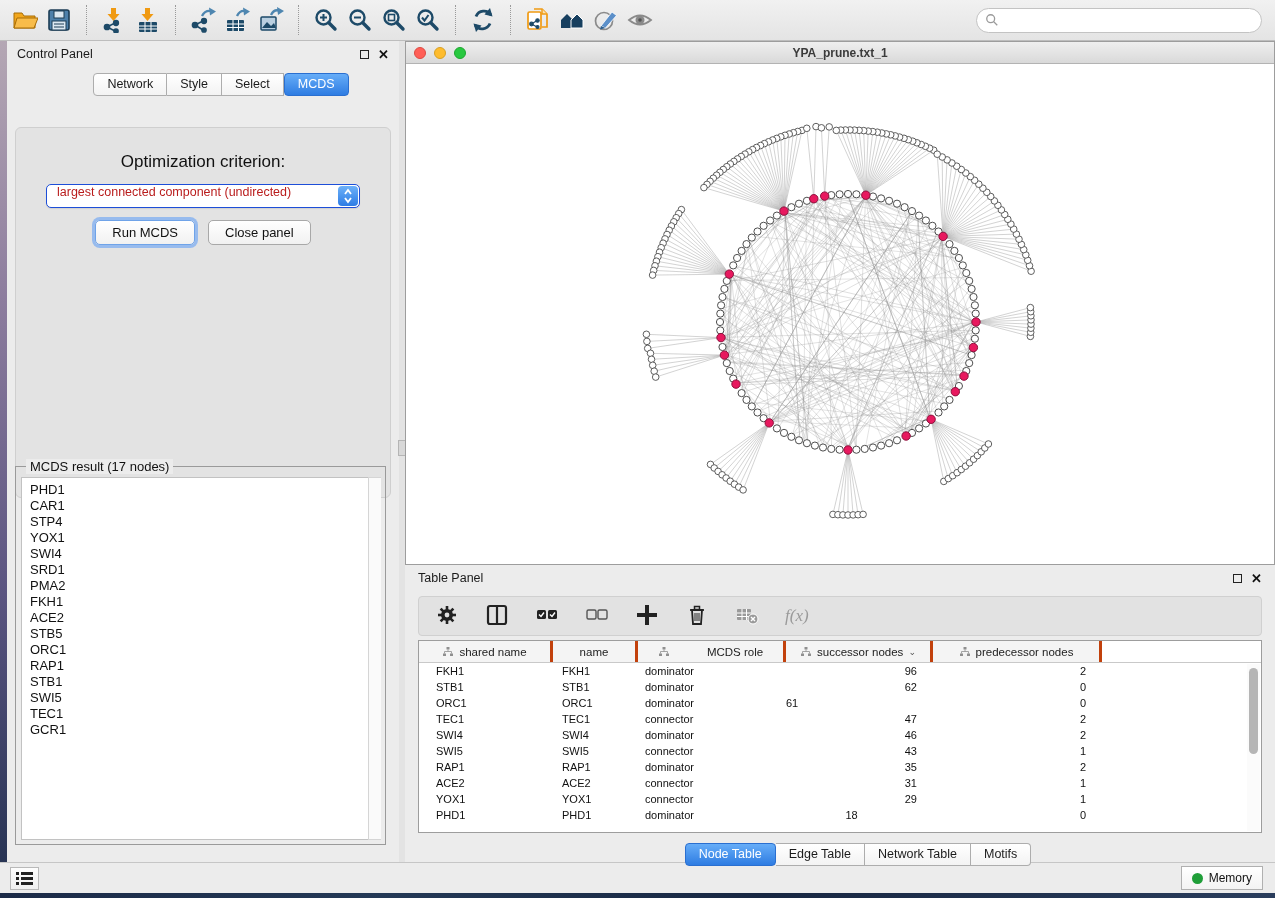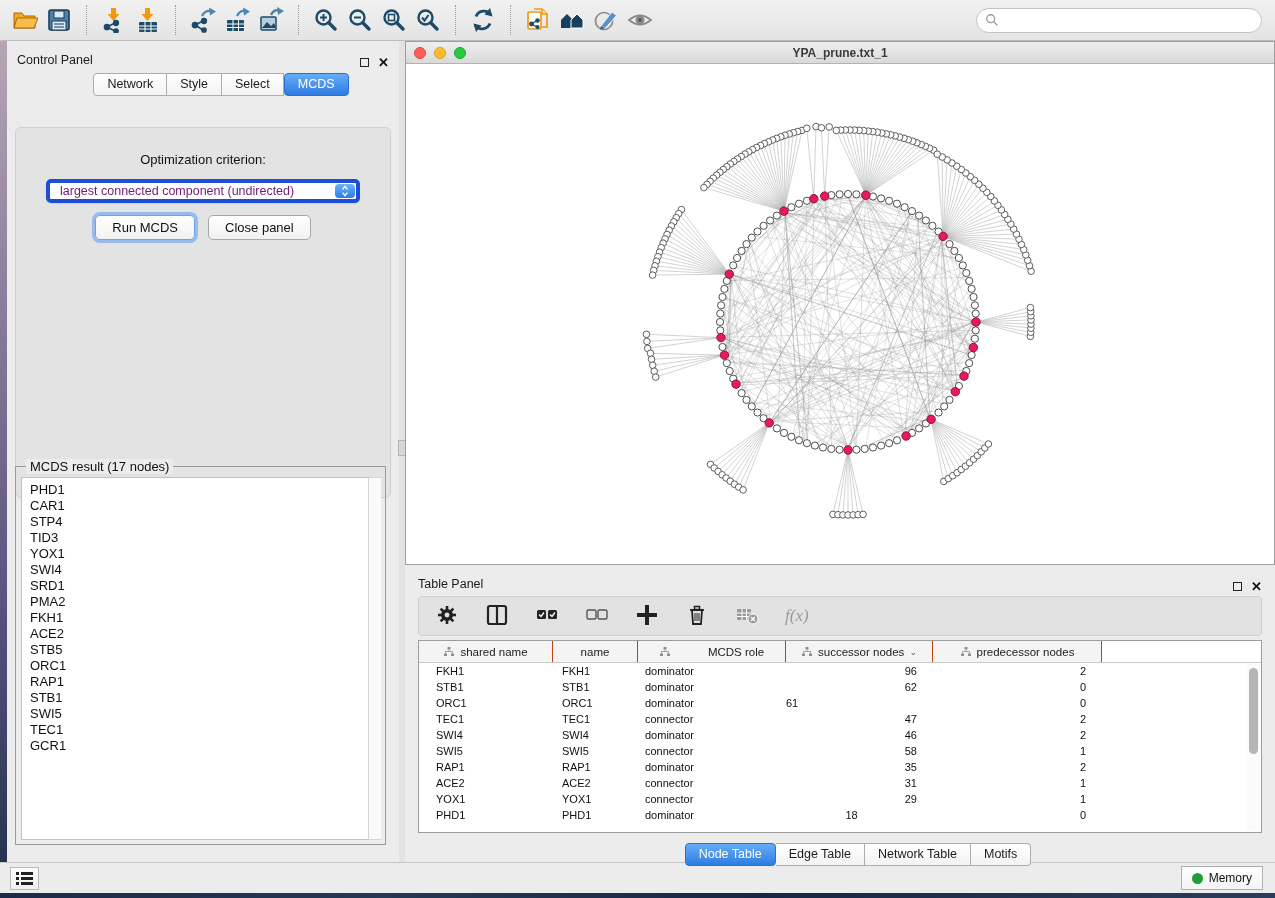--- a/index.html
+++ b/index.html
@@ -20,40 +20,40 @@
   .tbicon { width:34px; height:30px; display:flex; align-items:center; justify-content:center; cursor:pointer; }
   .tbicon svg { width:26px; height:26px; }
   .tbsep { width:1px; height:30px; border-left:1px dotted #9a9a9a; margin:0 10px; }
   .searchbox { margin-left:auto; margin-right:13px; width:286px; height:25px;
     background:#fff; border:1px solid #c3c3c3; border-radius:13px;
     display:flex; align-items:center; padding:0 8px; }
   .searchbox input { border:none; outline:none; flex:1; font-size:12px; background:transparent; }
 
   
   .cpanel { position:absolute; left:7px; top:41px; width:392px; bottom:36px; background:#ececec; }
-  .panel-titlebar { height:26px; display:flex; align-items:flex-end; padding:0 10px; }
+  .panel-titlebar { height:26px; display:flex; align-items:center; padding:0 10px; }
   .panel-title { font-size:12.5px; color:#1b1b1b; }
   .panel-ctls { margin-left:auto; display:flex; align-items:center; gap:9px; }
   .float-btn { width:9px; height:9px; border:1.5px solid #222; cursor:pointer; }
   .close-btn { font-size:13px; font-weight:bold; color:#111; cursor:pointer; line-height:9px; }
 
   .seg { display:flex; justify-content:center; margin-top:6px; position:relative; z-index:2;margin-left:36px; }
   .seg .tab { font-size:12.5px; color:#1b1b1b; background:linear-gradient(#ffffff,#f3f3f3);
     border:1px solid #adadad; border-left:none; padding:3px 13px 4px; cursor:pointer; }
   .seg .tab:first-child { border-left:1px solid #adadad; border-radius:4px 0 0 4px; }
   .seg .tab:last-child { border-radius:0 4px 4px 0; }
   .seg .tab.active { background:linear-gradient(#66adf8,#2e7ce2); color:#fff;
     border:1px solid #2a6fd0; border-radius:4px; }
 
   .mcds-box { position:absolute; left:8px; right:8px; top:86px; height:371px;
     background:#e3e3e3; border:1px solid #cfcfcf; border-radius:6px; padding-top:24px; }
-  .opt-label { text-align:center; font-size:13px; color:#111; }
+  .opt-label { text-align:center; font-size:17px; color:#111; }
   .criterion { margin:12px auto 0; width:314px; height:24px; background:#fff;
-    border:4px solid #1d4ed8; border-radius:5px; display:flex; align-items:center;
-    padding-left:10px; font-size:12.5px; color:#701a75; cursor:pointer;
+    border:1px solid #1d4ed8; border-radius:5px; display:flex; align-items:flex-start;
+    padding-left:10px; font-size:12.5px; color:#b91c1c; cursor:pointer;
     box-shadow:0 1px 1px rgba(0,0,0,.08); position:relative; }
   .stepper { position:absolute; right:1px; top:1px; bottom:1px; width:20px; border-radius:4px;
     background:linear-gradient(#6db1f9,#2d7ce4); display:flex; flex-direction:column;
     align-items:center; justify-content:center; color:#fff; }
   .stepper svg { width:10px; height:18px; }
   .btnrow { display:flex; justify-content:center; gap:13px; margin-top:12px; }
   .push-btn { font-size:13px; color:#111; background:linear-gradient(#ffffff,#f1f1f1);
     border:1px solid #a8a8a8; border-radius:5px; padding:4px 16px; cursor:pointer; }
   .push-btn.focused { box-shadow:0 0 0 3px rgba(100,160,245,.6); border-color:#6fa3e8; }
 
@@ -93,21 +93,21 @@
   .ttoolbar { position:absolute; left:13px; right:13px; top:31px; height:40px;
     background:#e2e2e2; border:1px solid #d0d0d0; border-radius:4px;
     display:flex; align-items:center; padding-left:16px; gap:24px; }
   .ttoolbar .tbicon { width:26px; }
   .fx-label { font-family:"Liberation Serif", serif; font-style:italic;
     font-size:17px; color:#9a9a9a; }
   .ntable { position:absolute; left:13px; right:13px; top:75px; height:193px;
     background:#fff; border:1px solid #9d9d9d; overflow:hidden; }
   .thead { display:flex; height:22px; border-bottom:1px solid #c9c9c9; background:#f4f4f4; }
   .th { display:flex; align-items:center; justify-content:center; gap:5px;
-    border-right:1px solid #c2410c; font-size:11.5px; color:#222; cursor:pointer; }
+    border-right:3px solid #c2410c; font-size:11.5px; color:#222; cursor:pointer; }
   .th svg { width:12px; height:12px; }
   .sort-arrow { font-size:9px; color:#555; }
   .trow { display:flex; height:16px; }
   .td { font-size:11px; color:#111; line-height:16px; white-space:nowrap; overflow:hidden; }
   .tscroll { position:absolute; top:23px; bottom:1px; right:1px; width:13px; background:#fbfbfb; }
   .tscroll .thumb { position:absolute; left:2px; right:2px; top:4px; height:86px;
     background:#b5b5b5; border-radius:5px; cursor:grab; }
   .ttabs { position:absolute; left:0; right:0; top:272px; display:flex; }
 
   
@@ -323,21 +323,20 @@
         <button class="push-btn">Close panel</button>
       </div>
     </div>
 
     <div class="result-fieldset">
       <span class="result-legend">MCDS result (17 nodes)</span>
       <div class="result-list" id="result-list">
           <div class="result-item">PHD1</div>
           <div class="result-item">CAR1</div>
           <div class="result-item">STP4</div>
-          <div class="result-item">TID3</div>
           <div class="result-item">YOX1</div>
           <div class="result-item">SWI4</div>
           <div class="result-item">SRD1</div>
           <div class="result-item">PMA2</div>
           <div class="result-item">FKH1</div>
           <div class="result-item">ACE2</div>
           <div class="result-item">STB5</div>
           <div class="result-item">ORC1</div>
           <div class="result-item">RAP1</div>
           <div class="result-item">STB1</div>
@@ -1142,21 +1141,21 @@
             <div class="td" style="width: 134px; padding-left: 17px;">SWI4</div>
             <div class="td" style="width: 85px; padding-left: 9px;">SWI4</div>
             <div class="td" style="width: 148px; padding-left: 7px;">dominator</div>
             <div class="td" style="width: 147px; text-align: right; padding-right: 16px;">46</div>
             <div class="td" style="width: 169px; text-align: right; padding-right: 16px;">2</div>
           </div>
           <div class="trow">
             <div class="td" style="width: 134px; padding-left: 17px;">SWI5</div>
             <div class="td" style="width: 85px; padding-left: 9px;">SWI5</div>
             <div class="td" style="width: 148px; padding-left: 7px;">connector</div>
-            <div class="td" style="width: 147px; text-align: right; padding-right: 16px;">58</div>
+            <div class="td" style="width: 147px; text-align: right; padding-right: 16px;">43</div>
             <div class="td" style="width: 169px; text-align: right; padding-right: 16px;">1</div>
           </div>
           <div class="trow">
             <div class="td" style="width: 134px; padding-left: 17px;">RAP1</div>
             <div class="td" style="width: 85px; padding-left: 9px;">RAP1</div>
             <div class="td" style="width: 148px; padding-left: 7px;">dominator</div>
             <div class="td" style="width: 147px; text-align: right; padding-right: 16px;">35</div>
             <div class="td" style="width: 169px; text-align: right; padding-right: 16px;">2</div>
           </div>
           <div class="trow">

